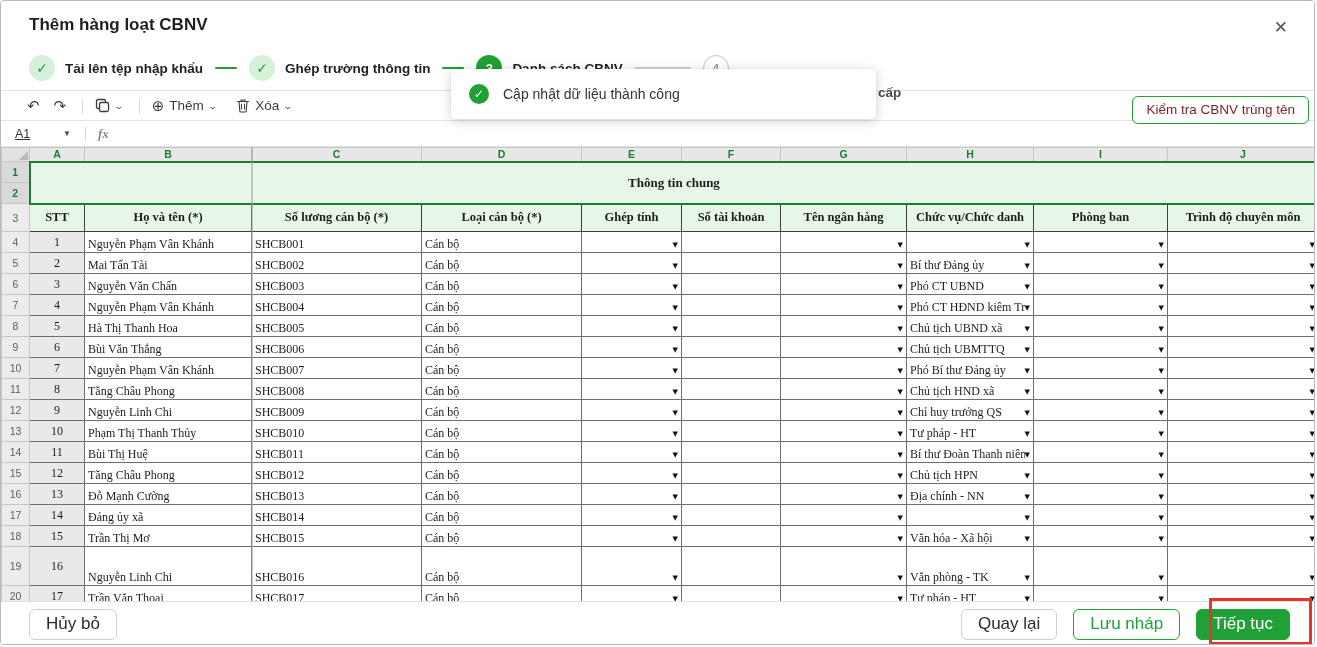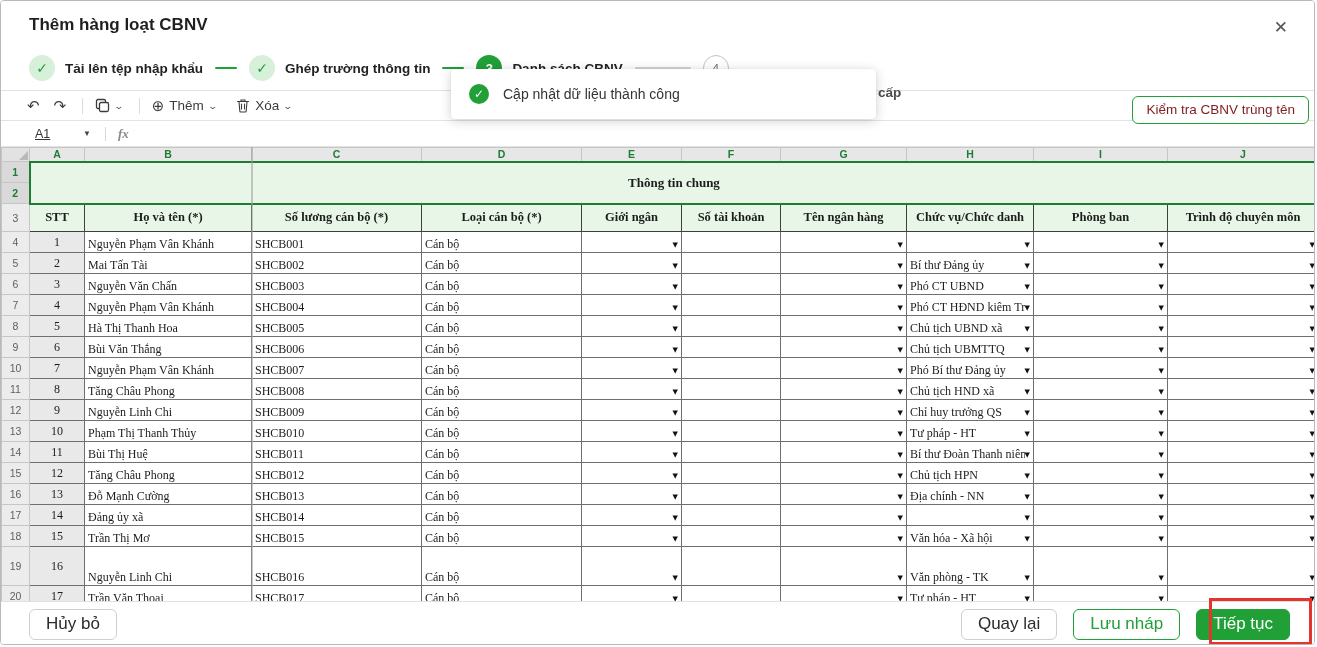--- a/index.html
+++ b/index.html
@@ -35,21 +35,21 @@
   .tbtn { display:flex; align-items:center; gap:5px; color:#3c3c3c; font-size:13.5px; margin-right:14px; cursor:pointer; }
   .tico { font-size:15px; color:#3c3c3c; line-height:1; }
   .chev { font-size:9px; color:#555; transform:scaleX(1.4); }
   .vsep { width:1px; height:16px; background:#dcdcdc; margin:0 12px 0 2px; }
   .check-btn { position:absolute; right:5px; top:-9px; height:28px; padding:0 13px; border:1px solid #21a038; color:#7f1d1d;
                background:#fff; border-radius:6px; font-size:13.5px; line-height:26px; cursor:pointer; white-space:nowrap; }
   .tb-right { position:absolute; right:0; top:14px; width:170px; }
 
   
   .fbar { position:absolute; left:0; top:120px; width:100%; height:26px; border-bottom:1px solid #e3e3e3; display:flex; align-items:center; }
-  .cellref { margin-left:34px; font-size:12.5px; color:#333; width:48px;text-decoration:underline; }
+  .cellref { margin-left:14px; font-size:12.5px; color:#333; width:48px;text-decoration:underline; }
   .refchev { font-size:8px; color:#444; margin-right:14px; }
   .fsep { width:1px; height:14px; background:#d7d7d7; margin-right:12px; }
   .fx { font-family:"Liberation Serif","DejaVu Serif",serif; font-style:italic; font-weight:700; font-size:13px; color:#8a8a8a; }
 
   
   .sheet { position:absolute; left:0; top:146px; width:1317px; height:454px; overflow:hidden; background:#fff; }
   table.grid { border-collapse:collapse; table-layout:fixed; width:1315px; font-family:"Liberation Serif","DejaVu Serif",serif; }
   .grid td, .grid th { overflow:hidden; white-space:nowrap; }
 
   .colhead { background:#e7e7e7; border:1px solid #c6c6c6; height:14px; text-align:center;
@@ -191,21 +191,21 @@
           </tr>
           <tr style="height: 21px;">
             <td class="rowhead sel">2</td>
           </tr>
           <tr>
             <td class="rowhead">3</td>
             <td class="h3">STT</td>
             <td class="h3">Họ và tên (*)</td>
             <td class="h3">Số lương cán bộ (*)</td>
             <td class="h3">Loại cán bộ (*)</td>
-            <td class="h3">Giới ngân</td>
+            <td class="h3">Ghép tính</td>
             <td class="h3">Số tài khoản</td>
             <td class="h3">Tên ngân hàng</td>
             <td class="h3">Chức vụ/Chức danh</td>
             <td class="h3">Phòng ban</td>
             <td class="h3">Trình độ chuyên môn</td>
           </tr>
           <tr style="height: 21px;">
             <td class="rowhead">4</td>
             <td class="dcell stt">1</td>
             <td class="dcell">Nguyễn Phạm Vân Khánh</td>

